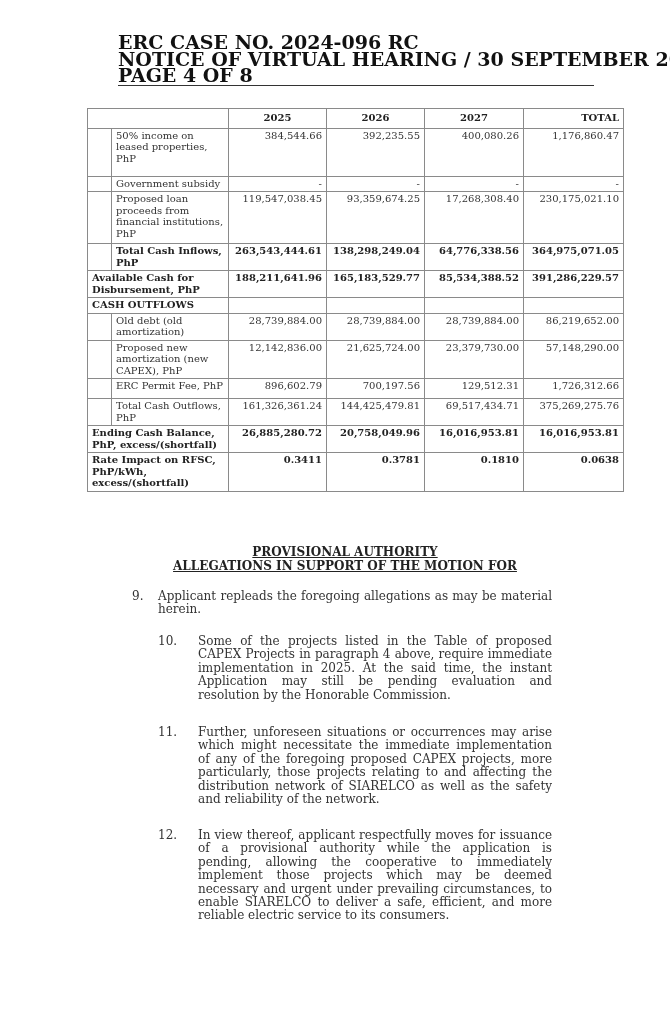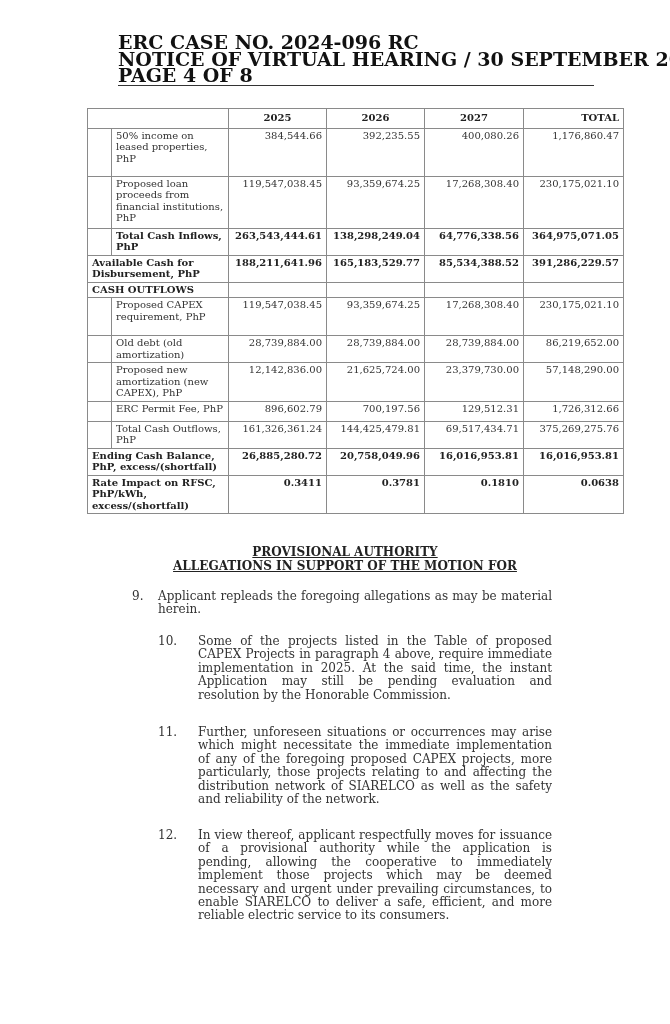--- a/index.html
+++ b/index.html
@@ -72,20 +72,28 @@
   </thead>
   <tbody>
     <tr style="height:48px">
       <td class="ind"></td>
       <td class="lbl2">50% income on leased properties, PhP</td>
       <td class="num">384,544.66</td>
       <td class="num">392,235.55</td>
       <td class="num">400,080.26</td>
       <td class="num">1,176,860.47</td>
     </tr>
+    <tr>
+      <td class="ind"></td>
+      <td class="lbl2">Government subsidy</td>
+      <td class="num">-</td>
+      <td class="num">-</td>
+      <td class="num">-</td>
+      <td class="num">-</td>
+    </tr>
     <tr style="height:52px">
       <td class="ind"></td>
       <td class="lbl2">Proposed loan proceeds from financial institutions, PhP</td>
       <td class="num">119,547,038.45</td>
       <td class="num">93,359,674.25</td>
       <td class="num">17,268,308.40</td>
       <td class="num">230,175,021.10</td>
     </tr>
     <tr class="bold">
       <td class="ind"></td>
@@ -101,28 +109,20 @@
       <td class="num">165,183,529.77</td>
       <td class="num">85,534,388.52</td>
       <td class="num">391,286,229.57</td>
     </tr>
     <tr class="bold">
       <td colspan="2">CASH OUTFLOWS</td>
       <td></td>
         <td></td>
       <td></td>
         <td></td>
-    </tr>
-    <tr style="height:38px">
-      <td class="ind"></td>
-      <td class="lbl2">Proposed CAPEX requirement, PhP</td>
-      <td class="num">119,547,038.45</td>
-      <td class="num">93,359,674.25</td>
-      <td class="num">17,268,308.40</td>
-      <td class="num">230,175,021.10</td>
     </tr>
     <tr>
       <td class="ind"></td>
       <td class="lbl2">Old debt (old amortization)</td>
       <td class="num">28,739,884.00</td>
       <td class="num">28,739,884.00</td>
       <td class="num">28,739,884.00</td>
       <td class="num">86,219,652.00</td>
     </tr>
     <tr>

